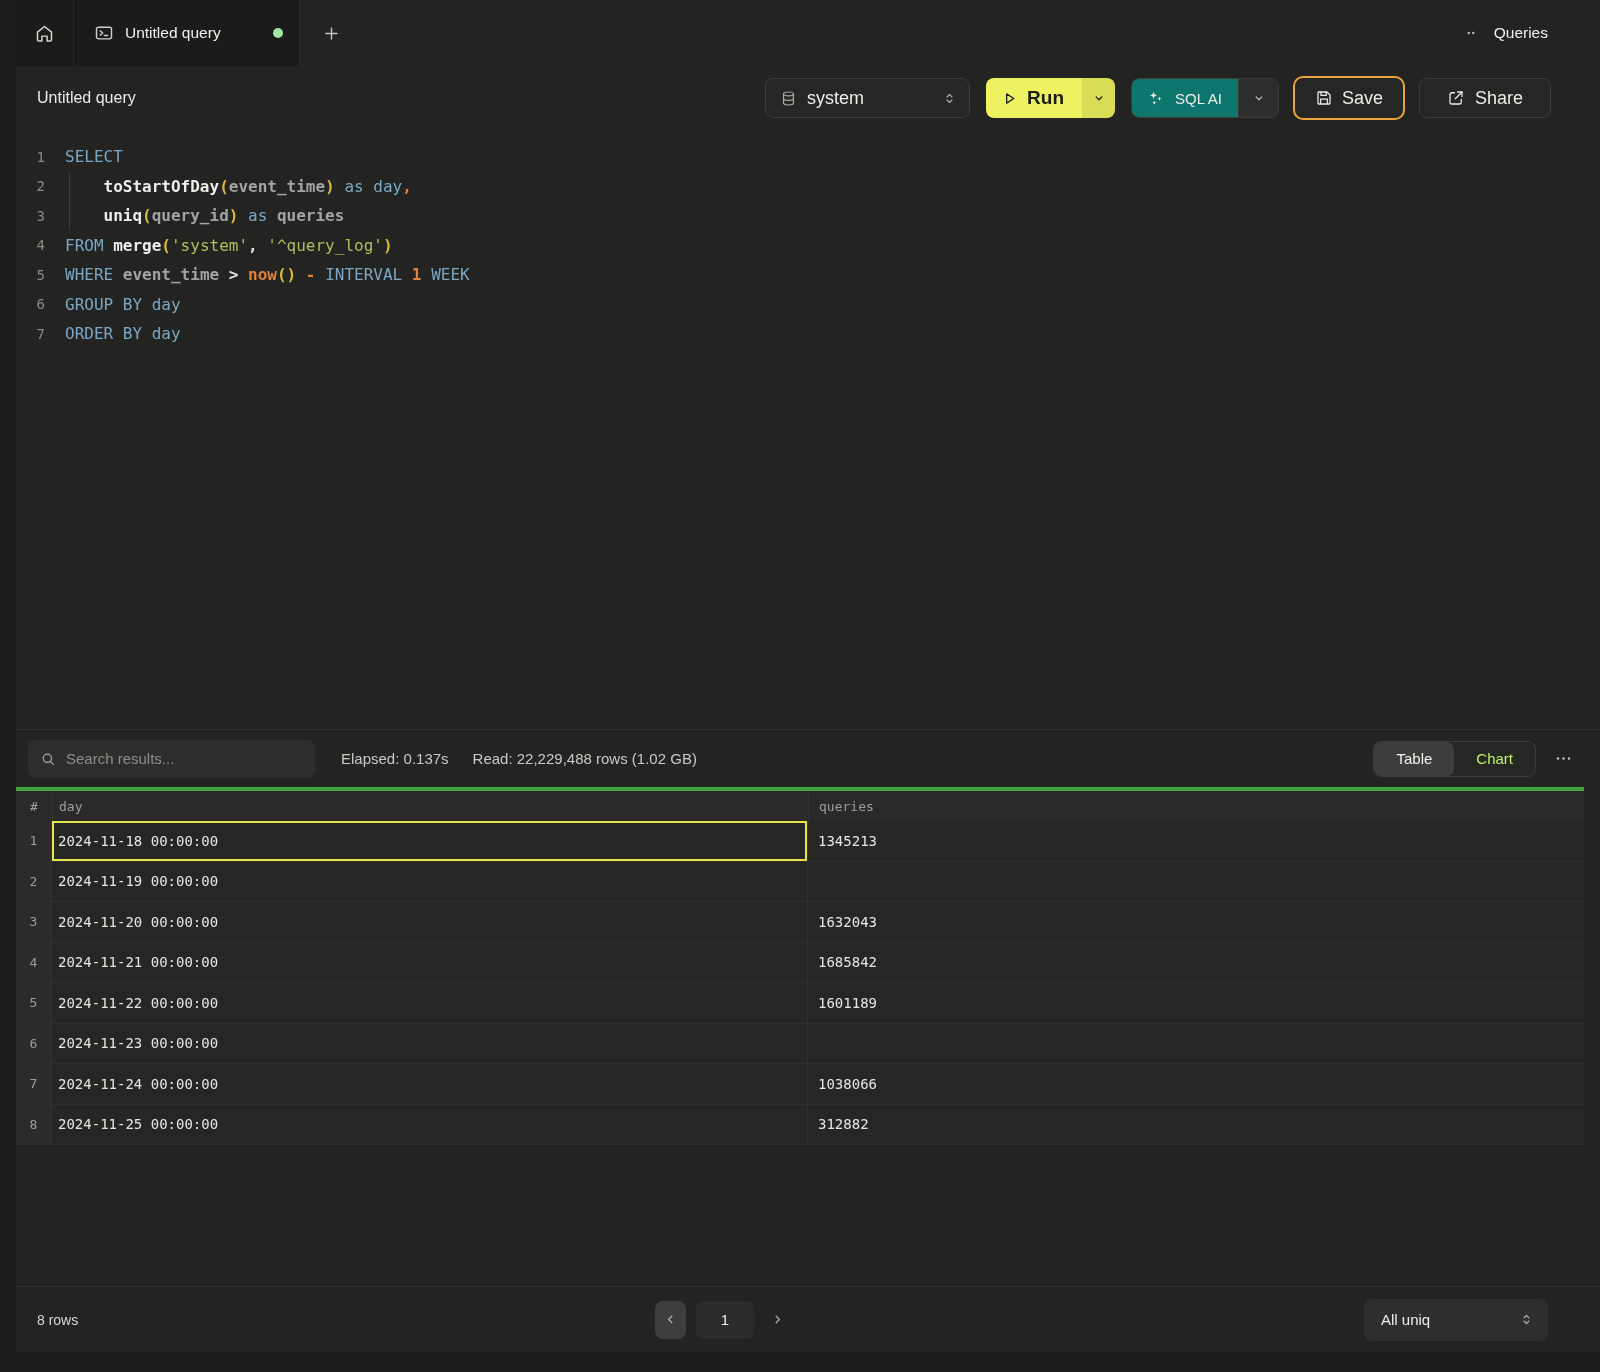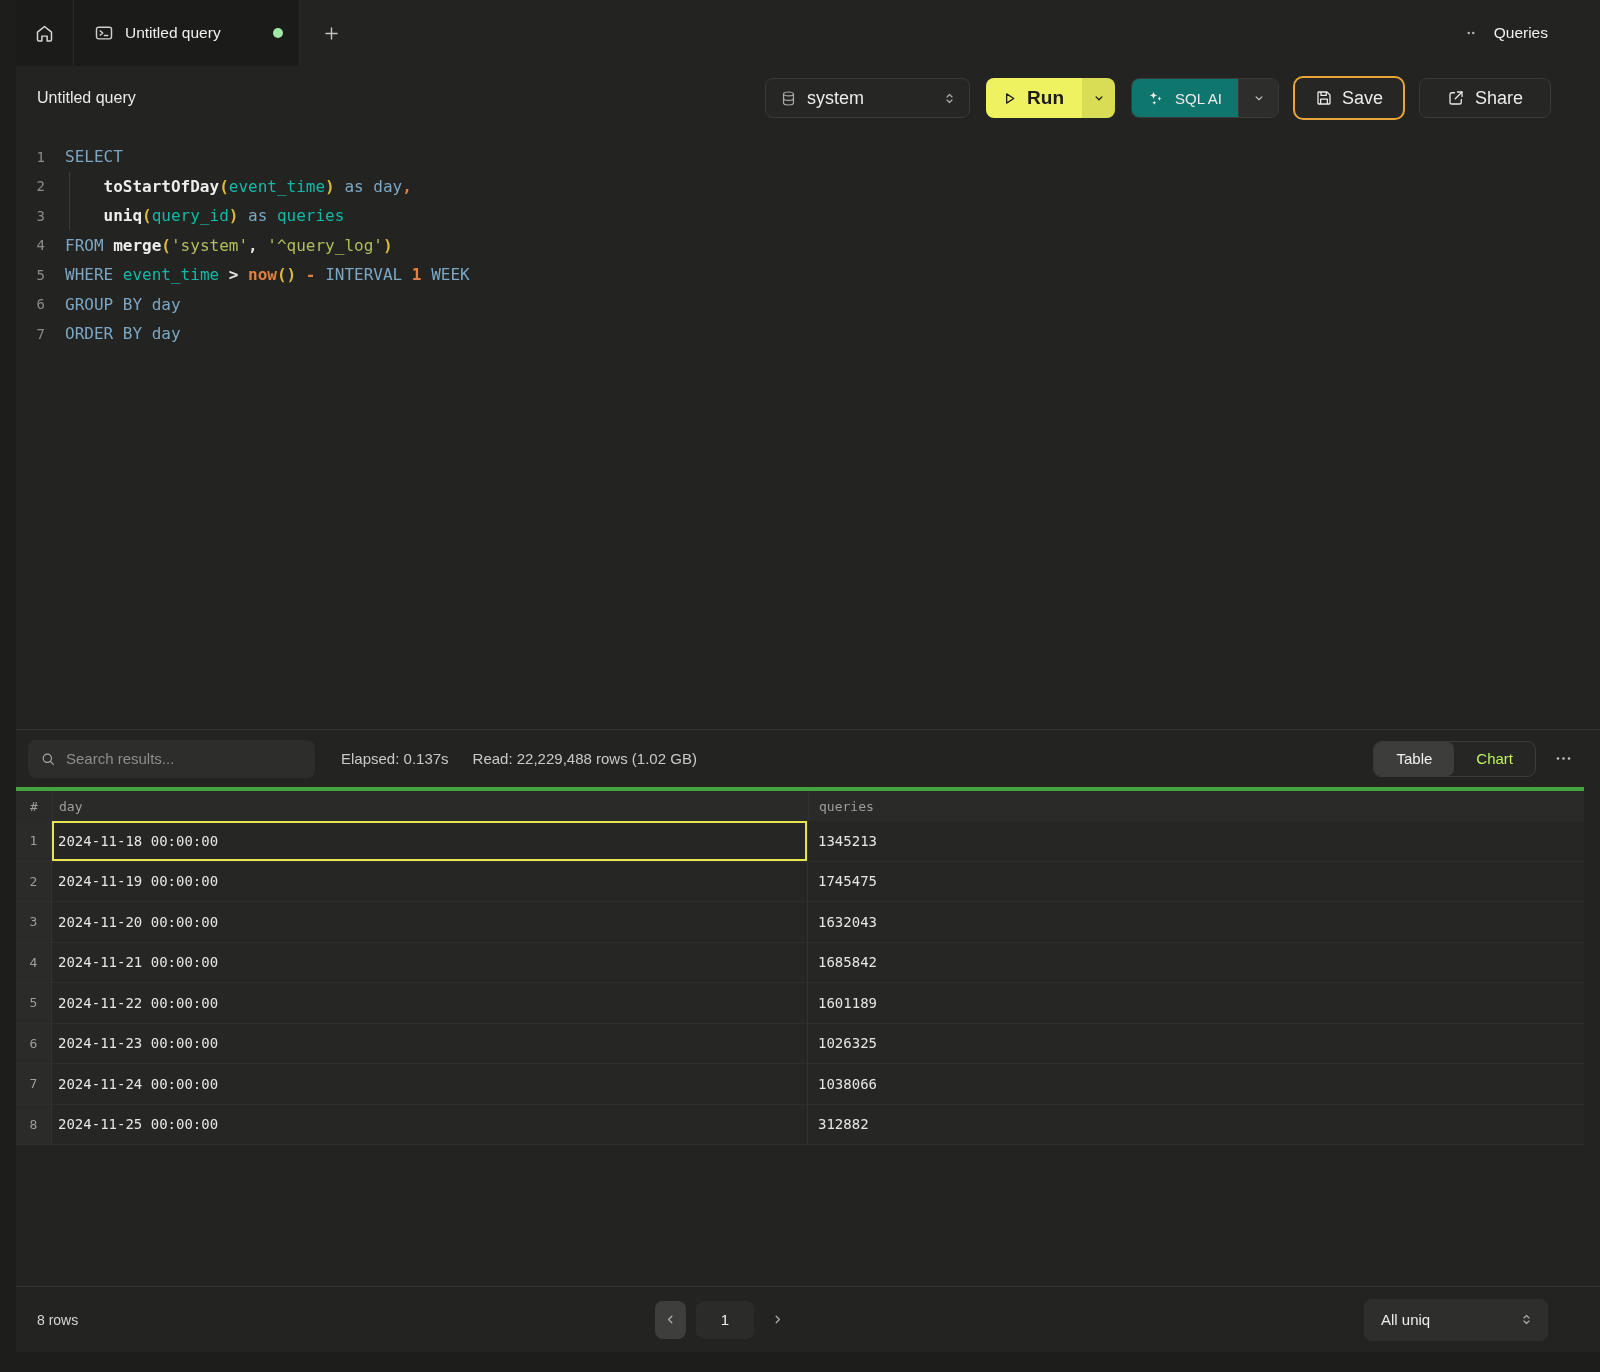--- a/index.html
+++ b/index.html
@@ -82,21 +82,21 @@
     font-family:"DejaVu Sans Mono", monospace; font-size:16px; cursor:text;
   }
   .code-line { display:flex; height:29.5px; align-items:center; }
   .line-num {
     width:29px; flex-shrink:0; text-align:right; color:#8b8b89;
     font-size:14px; font-family:"DejaVu Sans Mono", monospace;
   }
   .line-content { padding-left:20px; white-space:pre; color:#dcdcda; }
   .tok-kw { color:var(--keyword_blue); }
   .tok-fn { color:#ededeb; font-weight:700; }
-  .tok-id { color:#14b8a6; font-weight:400; }
+  .tok-id { color:#a3a3a3; font-weight:700; }
   .tok-pl { color:#e2e2e0; font-weight:700; }
   .tok-par { color:var(--paren_yellow); font-weight:700; }
   .tok-str { color:var(--string_green); }
   .tok-or { color:var(--orange); font-weight:700; }
   .tok-num { color:var(--orange); font-weight:700; }
   .indent-guide { position:absolute; left:53px; top:42px; height:58px; border-left:1px solid #3c3c3a; }
 
   
   .rtoolbar {
     height:58px; flex-shrink:0; border-top:1px solid #323230;
@@ -363,41 +363,39 @@
         </div>
       <div>
           <div class="tr">
             <div class="td td-n">1</div>
             <div class="td td-day selected">2024-11-18 00:00:00</div>
             <div class="td td-queries">1345213</div>
           </div>
           <div class="tr">
             <div class="td td-n">2</div>
             <div class="td td-day">2024-11-19 00:00:00</div>
-            <div class="td td-queries">1745475</div>
           </div>
           <div class="tr">
             <div class="td td-n">3</div>
             <div class="td td-day">2024-11-20 00:00:00</div>
             <div class="td td-queries">1632043</div>
           </div>
           <div class="tr">
             <div class="td td-n">4</div>
             <div class="td td-day">2024-11-21 00:00:00</div>
             <div class="td td-queries">1685842</div>
           </div>
           <div class="tr">
             <div class="td td-n">5</div>
             <div class="td td-day">2024-11-22 00:00:00</div>
             <div class="td td-queries">1601189</div>
           </div>
           <div class="tr">
             <div class="td td-n">6</div>
             <div class="td td-day">2024-11-23 00:00:00</div>
-            <div class="td td-queries">1026325</div>
           </div>
           <div class="tr">
             <div class="td td-n">7</div>
             <div class="td td-day">2024-11-24 00:00:00</div>
             <div class="td td-queries">1038066</div>
           </div>
           <div class="tr">
             <div class="td td-n">8</div>
             <div class="td td-day">2024-11-25 00:00:00</div>
             <div class="td td-queries">312882</div>

